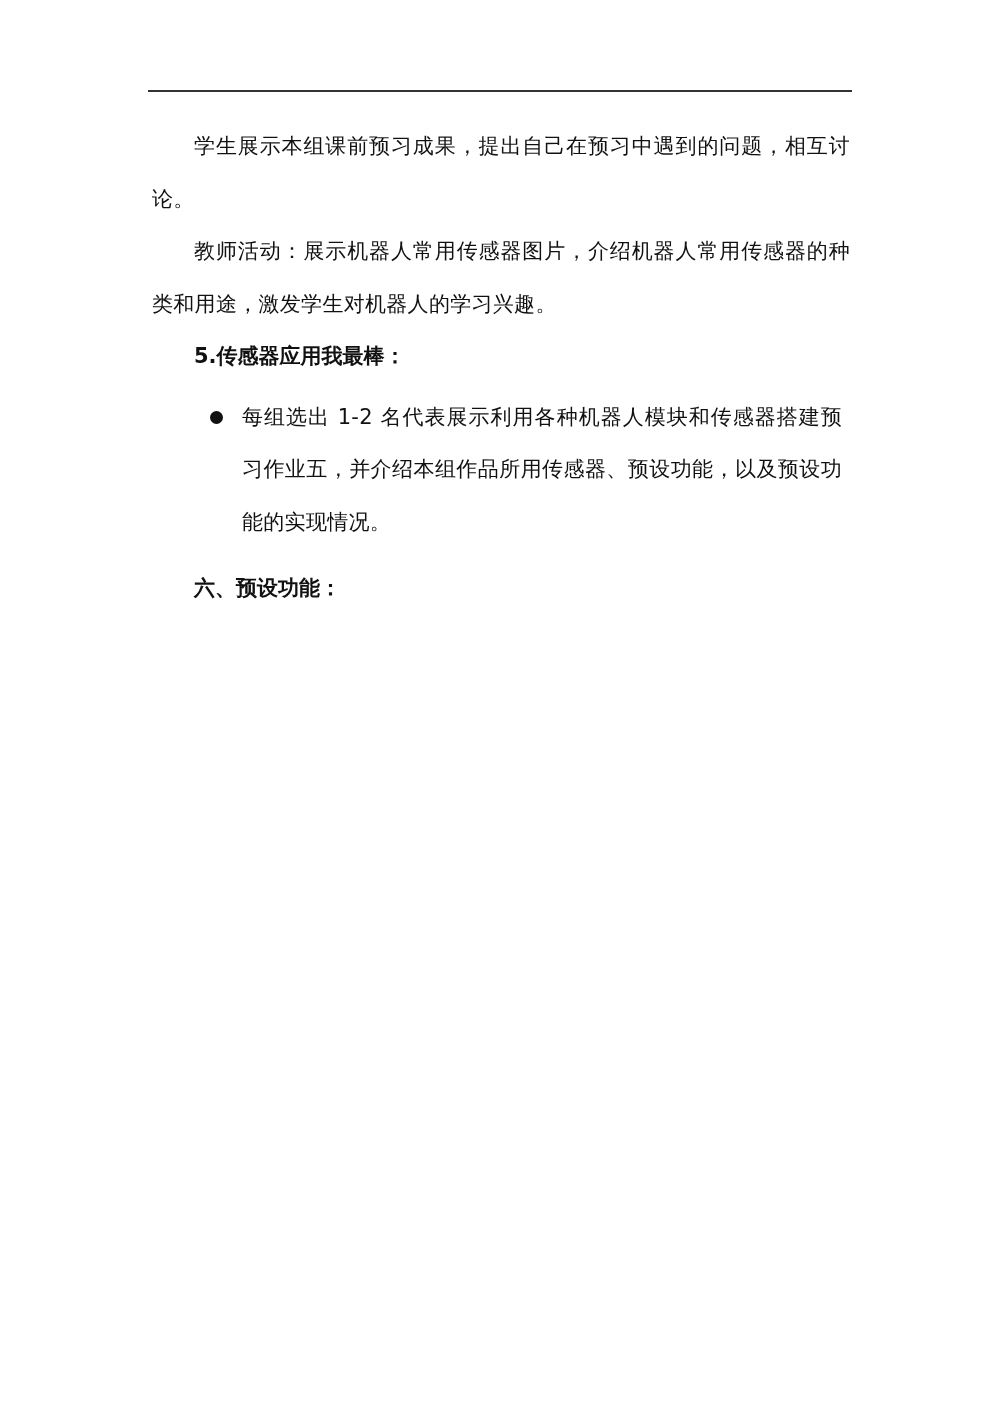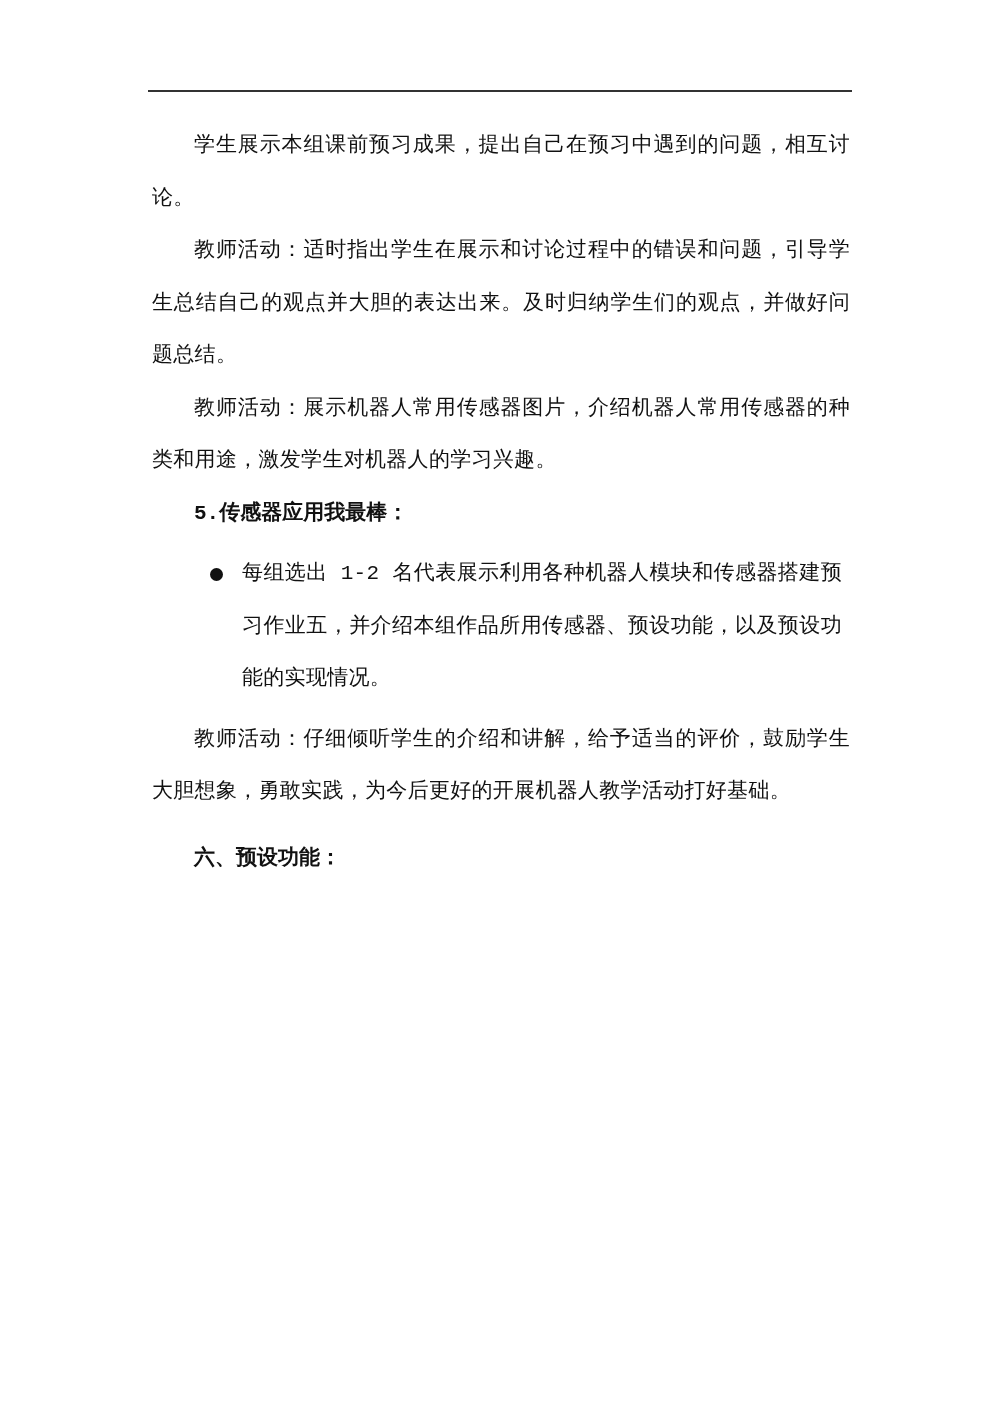--- a/index.html
+++ b/index.html
@@ -1,33 +1,31 @@
 <!DOCTYPE html>
 <html><head>
 <meta charset="utf-8">
 <style>
   html, body { margin: 0; padding: 0; background: #ffffff; }
   body { width: 1000px; height: 1414px; position: relative; overflow: hidden;
          font-family: "DejaVu Sans", "Liberation Sans", sans-serif; color: #111; }
   .rule { position: absolute; left: 148px; top: 90px; width: 704px; height: 2px; background: #333; }
-  .content { position: absolute; left: 152px; top: 120px; width: 698px; font-size: 21px; line-height: 52.5px; font-family: Liberation Mono, monospace; }
+  .content { position: absolute; left: 152px; top: 120px; width: 698px; font-size: 21px; line-height: 52.5px; }
   .para { margin: 0; text-indent: 2em; text-align: justify; letter-spacing: 0.3px; }
   .heading { margin: 0; text-indent: 2em; font-weight: bold; }
   .bullet { margin: 8px; padding-left: 82px; position: relative; text-align: justify; letter-spacing: 0.3px; }
   .bullet .dot { position: absolute; left: 50px; top: 20px; width: 13px; height: 13px; border-radius: 50%; background: #111; }
 </style>
 </head>
 <body>
 
 <div class="rule"></div>
 
 <div class="content">
   <p class="para">学生展示本组课前预习成果，提出自己在预习中遇到的问题，相互讨论。</p>
-  <p class="para">教师活动：适时指出学生在展示和讨论过程中的错误和问题，引导学生总结自己的观点并大胆的表达出来。及时归纳学生们的观点，并做好问题总结。</p>
   <p class="para">教师活动：展示机器人常用传感器图片，介绍机器人常用传感器的种类和用途，激发学生对机器人的学习兴趣。</p>
   <p class="heading">5.传感器应用我最棒：</p>
   <p class="bullet">
     <span class="dot"></span>
     <span>每组选出 1-2 名代表展示利用各种机器人模块和传感器搭建预习作业五，并介绍本组作品所用传感器、预设功能，以及预设功能的实现情况。</span>
   </p>
-  <p class="para">教师活动：仔细倾听学生的介绍和讲解，给予适当的评价，鼓励学生大胆想象，勇敢实践，为今后更好的开展机器人教学活动打好基础。</p>
   <p class="heading" style="margin-top:14px;">六、预设功能：</p>
 </div>
 
 </body></html>

